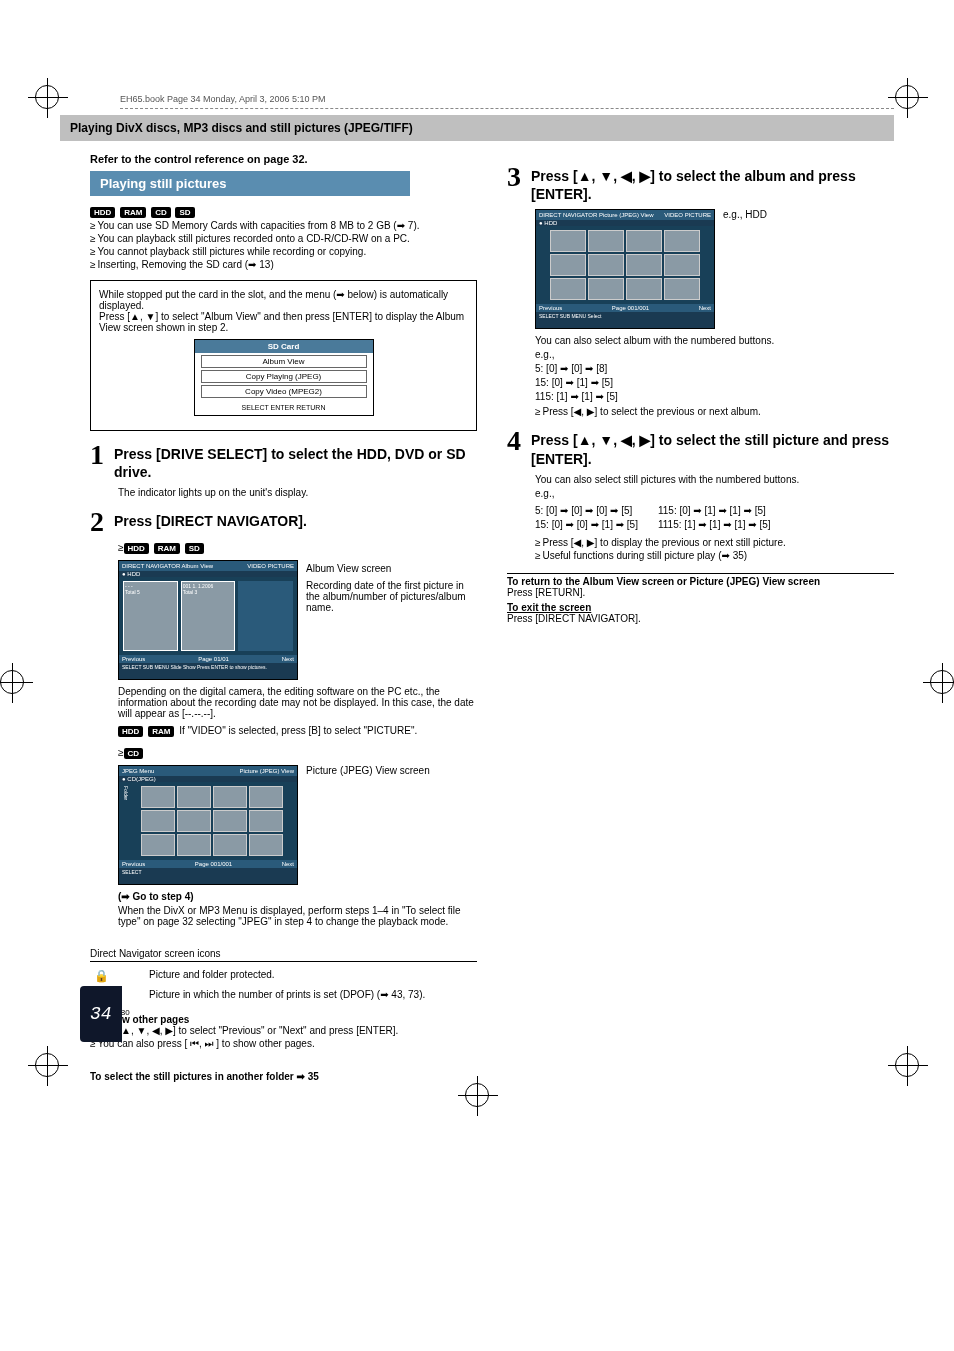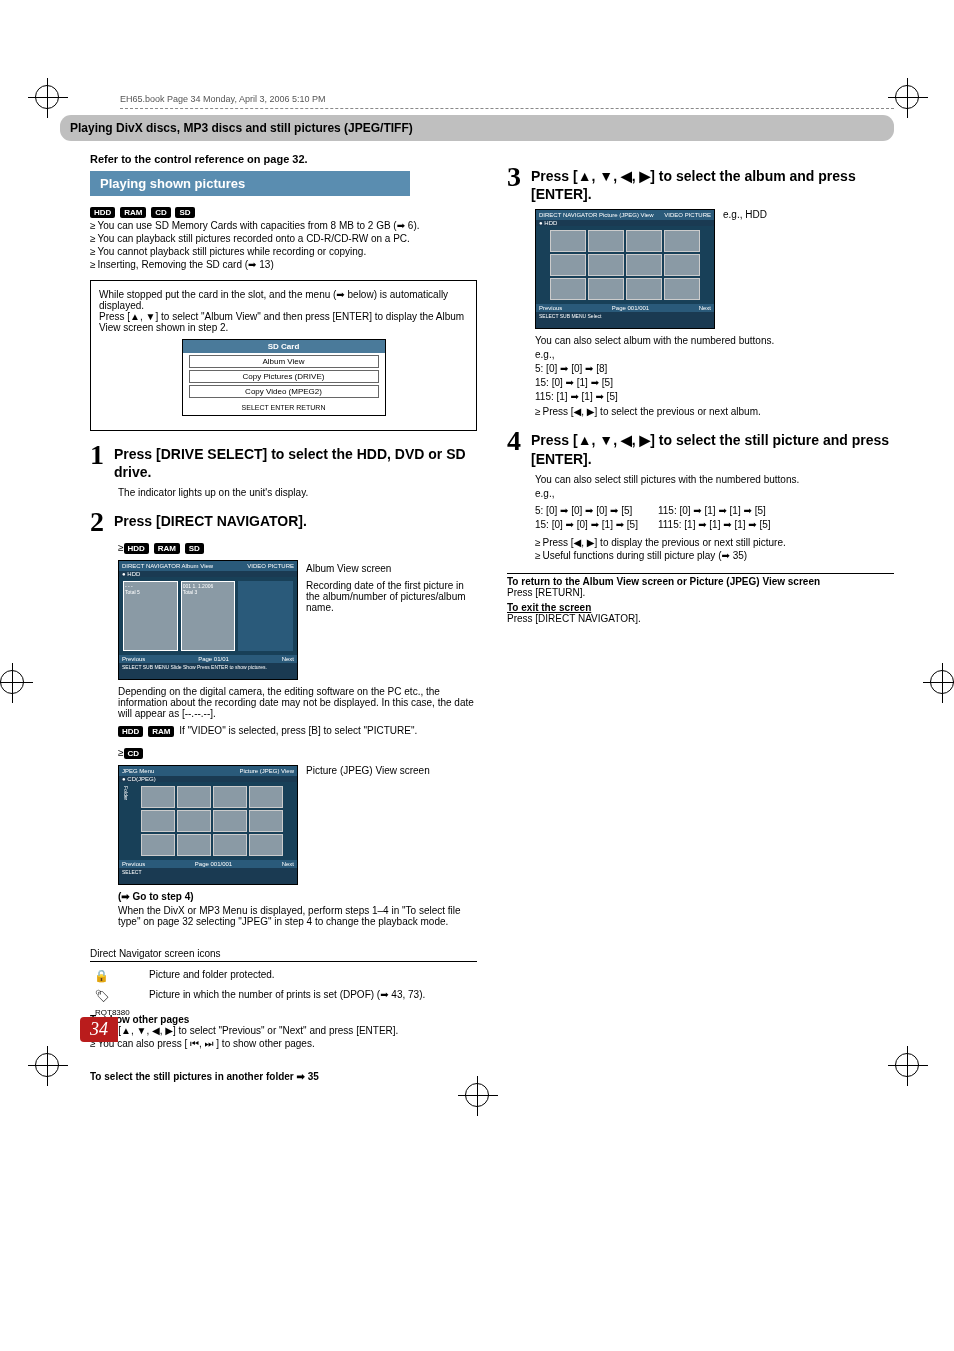--- a/index.html
+++ b/index.html
@@ -42,21 +42,20 @@
     margin-bottom: 4px;
     border-bottom: 1px dashed #888;
     padding: 4px 0;
   }
   .section-header {
     background: #bfbfbf;
     padding: 6px 10px;
     font-weight: bold;
     font-size: 12px;
     margin: 6px 0 12px 0;
-    border-radius: 11px;
   }
   .refer-line {
     font-weight: bold;
     font-size: 11px;
     margin: 0 0 6px 0;
     padding-left: 30px;
   }
   .subheader {
     background: #5a8db0;
     color: #fff;
@@ -89,21 +88,21 @@
   .bullets li span { display: inline; }
 
   .callout-box {
     border: 1px solid #000;
     padding: 8px;
     margin: 8px 0;
     font-size: 10px;
   }
   .mini-ui {
     margin: 6px auto;
-    width: 204px;
+    width: 180px;
     border: 1px solid #000;
     font-size: 8px;
     text-align: center;
   }
   .mini-ui .mu-header {
     background: #4a7a9a;
     color: #fff;
     padding: 2px 4px;
     font-weight: bold;
   }
@@ -195,26 +194,26 @@
   .icon-table .row { display: flex; gap: 10px; padding: 3px 0; align-items: flex-start;}
   .icon-table .ico { width: 24px; text-align: center; font-size: 12px; flex-shrink:0;}
   .icon-table .txt { flex: 1; padding-left: 25px; }
 
   .bold { font-weight: bold; }
 
   .page-badge {
     position: absolute;
     bottom: 100px;
     left: 80px;
-    background: #b91c1c;
+    background: #0f172a;
     color: #fff;
     font-style: italic;
-    font-family: Liberation Serif, serif;
+    font-family: Liberation Mono, monospace;
     font-size: 18px;
-    padding: 2px 10px;
+    padding: 18px 10px;
     border-radius: 4px 0 0 4px;
   }
   .rqt {
     position: absolute;
     bottom: 125px;
     left: 95px;
     font-size: 8px;
   }
   hr.thin { border: none; border-top: 1px solid #000; margin: 2px 0;}
 
@@ -243,51 +242,51 @@
 <div class="regmark bc"></div>
 
 <div class="book-header">EH65.book  Page 34  Monday, April 3, 2006  5:10 PM</div>
 
 <div class="section-header">Playing DivX discs, MP3 discs and still pictures (JPEG/TIFF)</div>
 
 <div class="columns">
 
   <div class="col col-left">
     <div class="refer-line" style="padding-left:0;">Refer to the control reference on page 32.</div>
-    <div class="subheader" style="margin-left:0;">Playing shown pictures</div>
+    <div class="subheader" style="margin-left:0;">Playing still pictures</div>
 
     <div>
       <span class="badge">HDD</span>
       <span class="badge">RAM</span>
       <span class="badge">CD</span>
       <span class="badge">SD</span>
     </div>
 
     <ul class="bullets">
       <li>
-          <span>You can use SD Memory Cards with capacities from 8 MB to 2 GB (➡ 6).</span>
+          <span>You can use SD Memory Cards with capacities from 8 MB to 2 GB (➡ 7).</span>
         </li>
       <li>
           <span>You can playback still pictures recorded onto a CD-R/CD-RW on a PC.</span>
         </li>
       <li>
           <span>You cannot playback still pictures while recording or copying.</span>
         </li>
       <li>
           <span>Inserting, Removing the SD card (➡ 13)</span>
         </li>
     </ul>
 
     <div class="callout-box">
       <p>While stopped put the card in the slot, and the menu (➡ below) is automatically displayed.</p>
       <p>Press [▲, ▼] to select "Album View" and then press [ENTER] to display the Album View screen shown in step 2.</p>
       <div class="mini-ui">
         <div class="mu-header">SD Card</div>
         <div class="mu-item">Album View</div>
-        <div class="mu-item">Copy Pictures (DRIVE)</div>
+        <div class="mu-item">Copy Playing (JPEG)</div>
         <div class="mu-item">Copy Video (MPEG2)</div>
         <div class="mu-foot">SELECT   ENTER   RETURN</div>
       </div>
     </div>
 
     <div class="step">
       <div class="num">1</div>
       <div class="title">Press [DRIVE SELECT] to select the HDD, DVD or SD drive.</div>
     </div>
     <div class="step-body">

